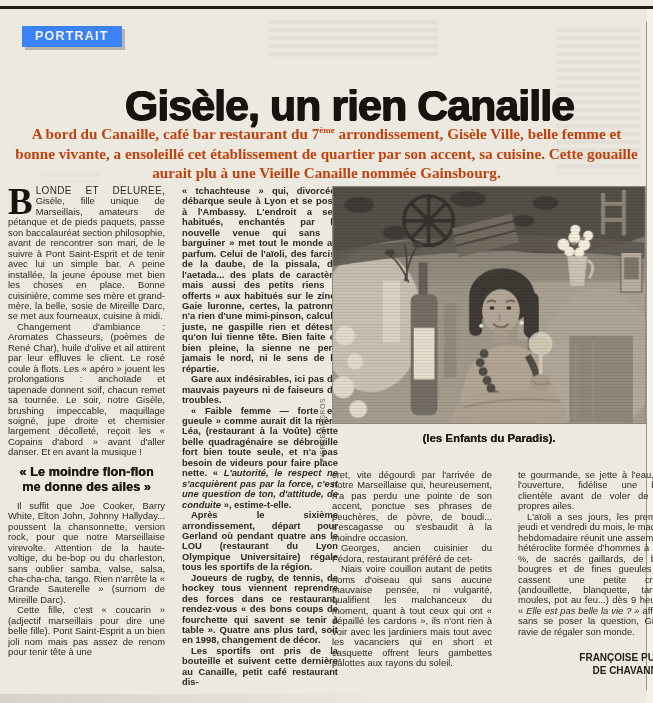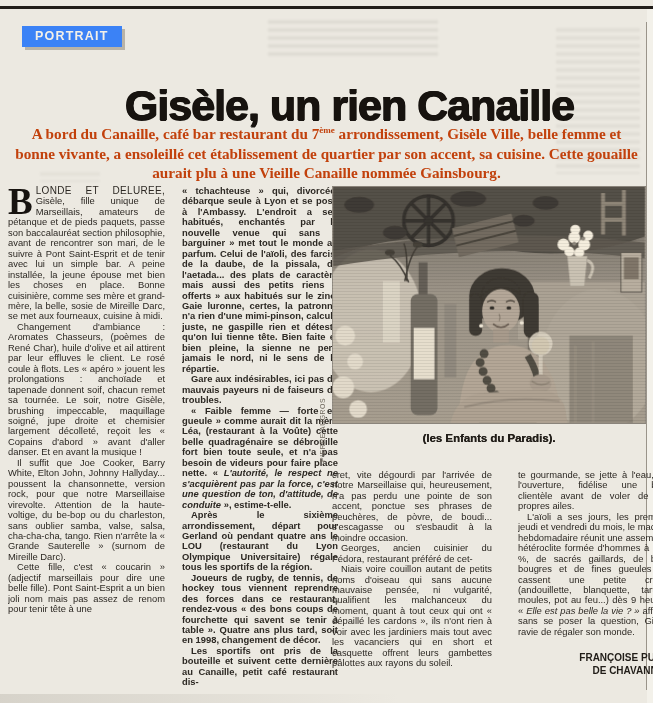--- a/index.html
+++ b/index.html
@@ -130,20 +130,21 @@
   <span>PORTRAIT</span>
 </div>
 
 <h1 class="headline">Gisèle, un rien Canaille</h1>
 
 <div class="lede"><span>A bord du Canaille, café bar restaurant du 7</span><sup>ème</sup><span> arrondissement, Gisèle Ville, belle femme et bonne vivante, a ensoleillé cet établissement de quartier par son accent, sa cuisine. Cette gouaille aurait plu à une Vieille Canaille nommée Gainsbourg.</span></div>
 
 <div class="col col1">
   <p class="p"><span class="dropcap">B</span><span class="leadin">LONDE ET DÉLURÉE,</span><span> Gisèle, fille unique de Marseillais, amateurs de pétanque et de pieds paquets, passe son baccalauréat section philosophie, avant de rencontrer son mari, de le suivre à Pont Saint-Esprit et de tenir avec lui un simple bar. A peine installée, la jeune épouse met bien les choses en place. Bonne cuisinière, comme ses mère et grand-mère, la belle, sosie de Mireille Darc, se met aux fourneaux, cuisine à midi.</span></p>
   <p class="p ind">Changement d'ambiance : Aromates Chasseurs, (poèmes de René Char), huile d'olive et ail attirent par leur effluves le client. Le rosé coule à flots. Les « apéro » jouent les prolongations : anchoïade et tapenade donnent soif, chacun remet sa tournée. Le soir, notre Gisèle, brushing impeccable, maquillage soigné, jupe droite et chemisier largement décolleté, reçoit les « Copains d'abord » avant d'aller danser. Et en avant la musique !</p>
+  <div class="subhead">« Le moindre flon-flon me donne des ailes »</div>
   <p class="p ind">Il suffit que Joe Cooker, Barry White, Elton John, Johnny Hallyday... poussent la chansonnette, version rock, pour que notre Marseillaise virevolte. Attention de la haute-voltige, du be-bop ou du charleston, sans oublier samba, valse, salsa, cha-cha-cha, tango. Rien n'arrête la « Grande Sauterelle » (surnom de Mireille Darc).</p>
   <p class="p ind">Cette fille, c'est « coucarin » (adjectif marseillais pour dire une belle fille). Pont Saint-Esprit a un bien joli nom mais pas assez de renom pour tenir tête à une</p>
 </div>
 
 <div class="col col2">
   <p class="p">« tchachteuse » qui, divorcée, débarque seule à Lyon et se pose à l'Ambassy. L'endroit a ses habitués, enchantés par la nouvelle venue qui sans « barguiner » met tout le monde au parfum. Celui de l'aïoli, des farcis, de la daube, de la pissala, de l'aetada... des plats de caractère mais aussi des petits riens « offerts » aux habitués sur le zinc. Gaie luronne, certes, la patronne n'a rien d'une mimi-pinson, calcule juste, ne gaspille rien et déteste qu'on lui tienne tête. Bien faite et bien pleine, la sienne ne perd jamais le nord, ni le sens de la répartie.</p>
   <p class="p ind">Gare aux indésirables, ici pas de mauvais payeurs ni de faiseurs de troubles.</p>
   <p class="p ind"><span>« Faible femme — forte en gueule » comme aurait dit la mère Léa, (restaurant à la Voûte) cette belle quadragénaire se débrouille fort bien toute seule, et n'a pas besoin de videurs pour faire place nette. « </span><em class="q">L'autorité, le respect ne s'acquièrent pas par la force, c'est une question de ton, d'attitude, de conduite</em><span> », estime-t-elle.</span></p>
   <p class="p ind">Après le sixième arrondissement, départ pour Gerland où pendant quatre ans le LOU (restaurant du Lyon Olympique Universitaire) régale tous les sportifs de la région.</p>
   <p class="p ind">Joueurs de rugby, de tennis, de hockey tous viennent reprendre des forces dans ce restaurant, rendez-vous « des bons coups de fourchette qui savent se tenir à table ». Quatre ans plus tard, soit en 1998, changement de décor.</p>

